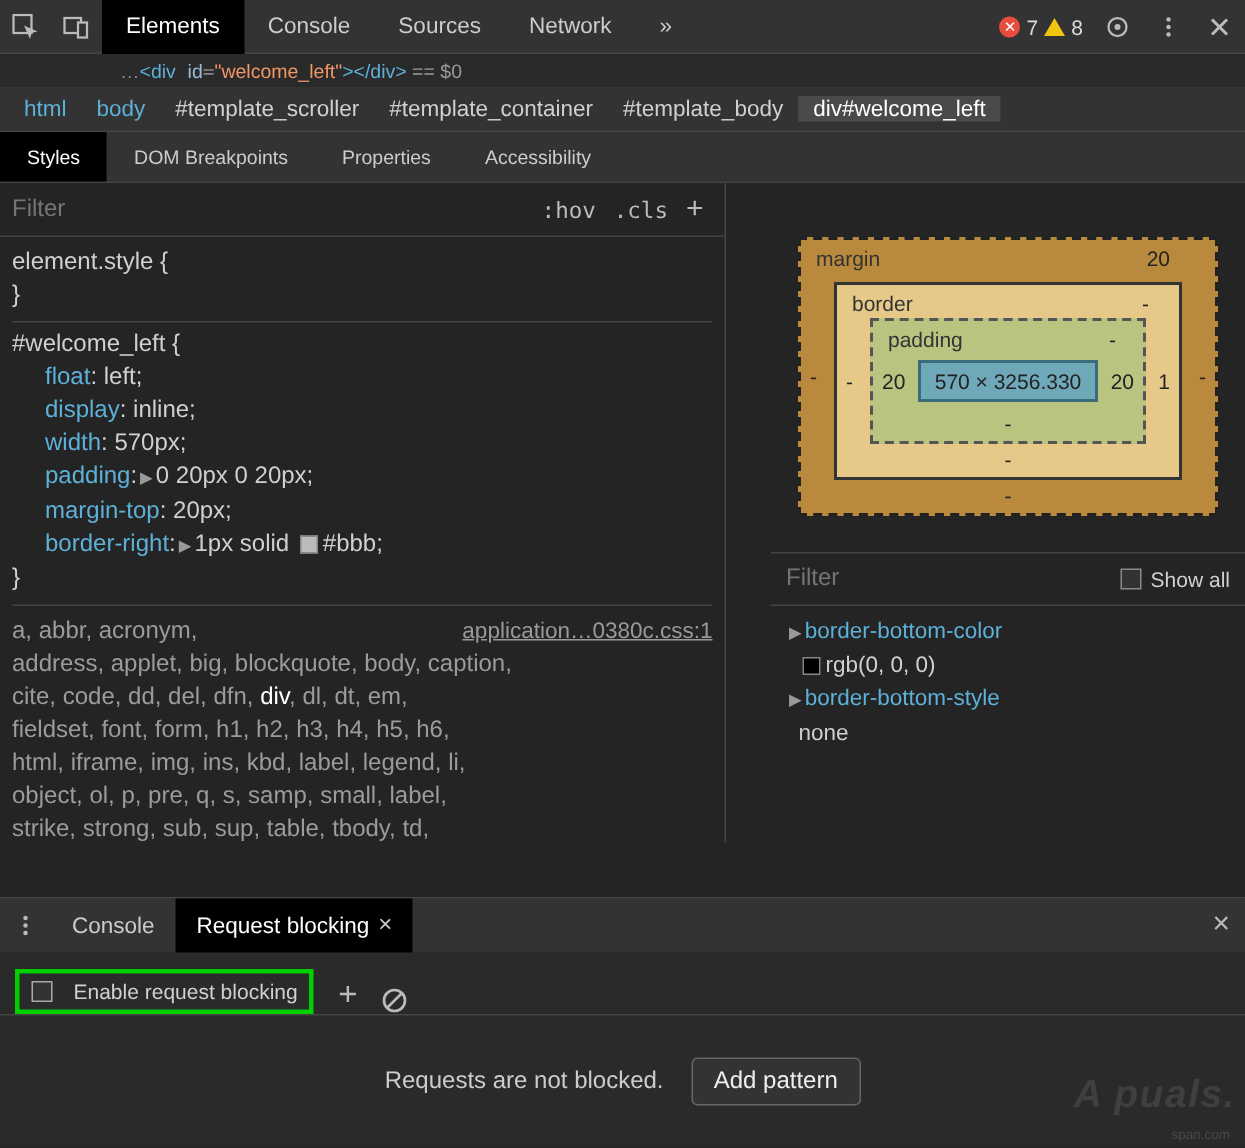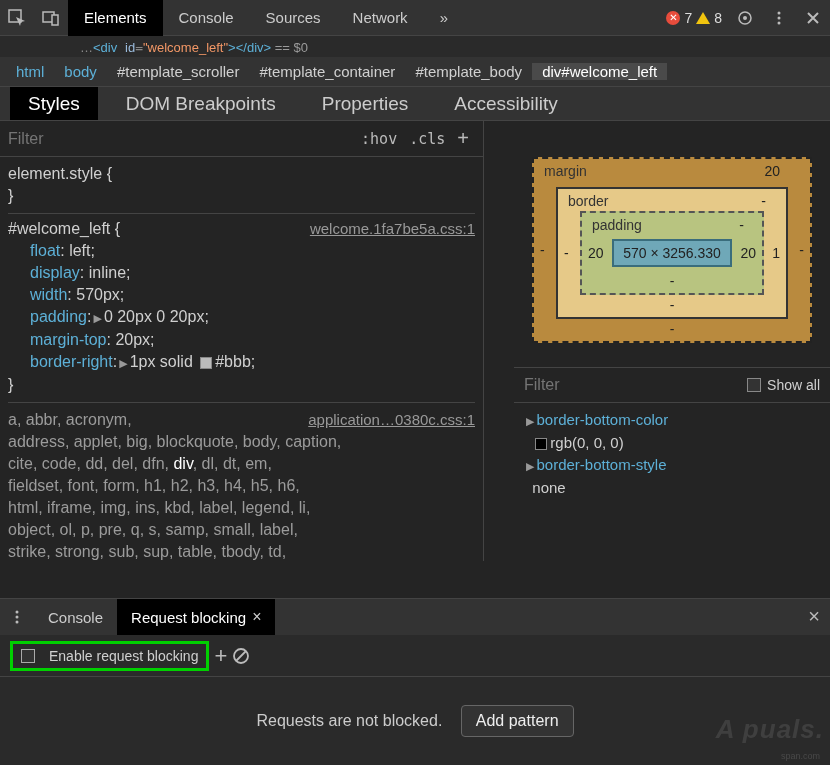--- a/index.html
+++ b/index.html
@@ -25,21 +25,21 @@
 .dom-line .sel { color: #9b9b9b; }
 
 
 .breadcrumb { display: flex; align-items: center; background: #333; height: 30px; padding: 0 6px; border-bottom: 1px solid #444; overflow: hidden; }
 .crumb { padding: 0 10px; color: #5db0d7; font-size: 15px; cursor: pointer; white-space: nowrap; }
 .crumb.gray { color: #d0d0d0; }
 .crumb.sel { background: #4a4a4a; color: #fff; }
 
 
 .subtabs { display: flex; background: #333; height: 34px; border-bottom: 1px solid #444; }
-.subtab { padding: 0 18px; display: flex; align-items: center; color: #ccc; cursor: pointer; font-size: 19px; margin-left: 10px; }
+.subtab { padding: 0 18px; display: flex; align-items: center; color: #ccc; cursor: pointer; font-size: 13px; }
 .subtab.active { background: #000; color: #fff; }
 
 
 .panes { display: flex; height: 440px; gap: 30px; }
 .left-pane { width: 492px; border-right: 1px solid #444; display: flex; flex-direction: column; }
 .right-pane { flex: 1; display: flex; flex-direction: column; }
 
 .filter-row { display: flex; align-items: center; height: 36px; border-bottom: 1px solid #444; padding: 0 8px; color: #999; }
 .filter-input { flex: 1; background: transparent; border: none; color: #ccc; font-size: 16px; outline: none; }
 .hov-cls { color: #bbb; padding: 0 6px; font-family: Consolas, monospace; font-size: 15px; }
@@ -76,21 +76,21 @@
 .computed-list { padding: 6px 10px; font-size: 15px; line-height: 22px; }
 
 
 .drawer { position: absolute; left: 0; right: 0; bottom: 0; background: #2a2a2a; border-top: 1px solid #444; }
 .drawer-tabs { display: flex; align-items: center; height: 36px; background: #333; }
 .drawer-tab { padding: 0 14px; height: 36px; display: flex; align-items: center; color: #ccc; cursor: pointer; font-size: 15px; }
 .drawer-tab.active { background: #000; color: #fff; }
 .close-x { margin-left: 6px; color: #ccc; font-size: 16px; }
 .drawer-close { position: absolute; right: 10px; top: 6px; color: #bbb; font-size: 20px; }
 
-.rb-row { display: flex; align-items: center; height: 42px; padding: 0 10px; border-bottom: 1px solid #444; gap: 5px; }
+.rb-row { display: flex; align-items: flex-end; height: 42px; padding: 0 10px; border-bottom: 1px solid #444; gap: 16px; }
 .rb-check { display: flex; align-items: center; gap: 8px; padding: 4px 8px; border: 3px solid #00d000; }
 .rb-check .cb { border-color: #aaa; }
 .rb-msg { text-align: center; padding: 28px 0; color: #ccc; font-size: 16px; }
 .add-pattern-btn { display: inline-block; margin-left: 14px; padding: 6px 14px; border: 1px solid #666; border-radius: 4px; background: #333; color: #eee; cursor: pointer; }
 
 .watermark { position: absolute; right: 6px; bottom: 20px; font-size: 26px; color: #555; font-style: italic; font-weight: bold; opacity: .5; letter-spacing: 1px; }
 .watermark2 { position: absolute; right: 10px; bottom: 4px; font-size: 9px; color: #666; opacity: .5; }
 svg { display: block; }
 </style>
 </head>
@@ -172,21 +172,20 @@
       <span class="hov-cls">.cls</span>
       <span class="plus-btn">+</span>
     </div>
     <div class="rules mono">
       <div class="rule-block">
         <div class="selector">element.style {</div>
         <div class="selector">}</div>
       </div>
       <div style="border-top:1px solid #444;margin:4px 0;"></div>
       <div class="rule-block">
-        <span class="rule-link">welcome.1fa7be5a.css:1</span>
         <div class="selector">#welcome_left {</div>
         <div class="prop"><span class="prop-name">float</span>: <span class="prop-val">left</span>;</div>
         <div class="prop"><span class="prop-name">display</span>: <span class="prop-val">inline</span>;</div>
         <div class="prop"><span class="prop-name">width</span>: <span class="prop-val">570px</span>;</div>
         <div class="prop"><span class="prop-name">padding</span>:<span class="tri">▶</span><span class="prop-val">0 20px 0 20px</span>;</div>
         <div class="prop"><span class="prop-name">margin-top</span>: <span class="prop-val">20px</span>;</div>
         <div class="prop"><span class="prop-name">border-right</span>:<span class="tri">▶</span><span class="prop-val">1px solid </span><span class="swatch" style="background:#bbbbbb"></span><span class="prop-val">#bbb</span>;</div>
         <div class="selector">}</div>
       </div>
       <div style="border-top:1px solid #444;margin:4px 0;"></div>

